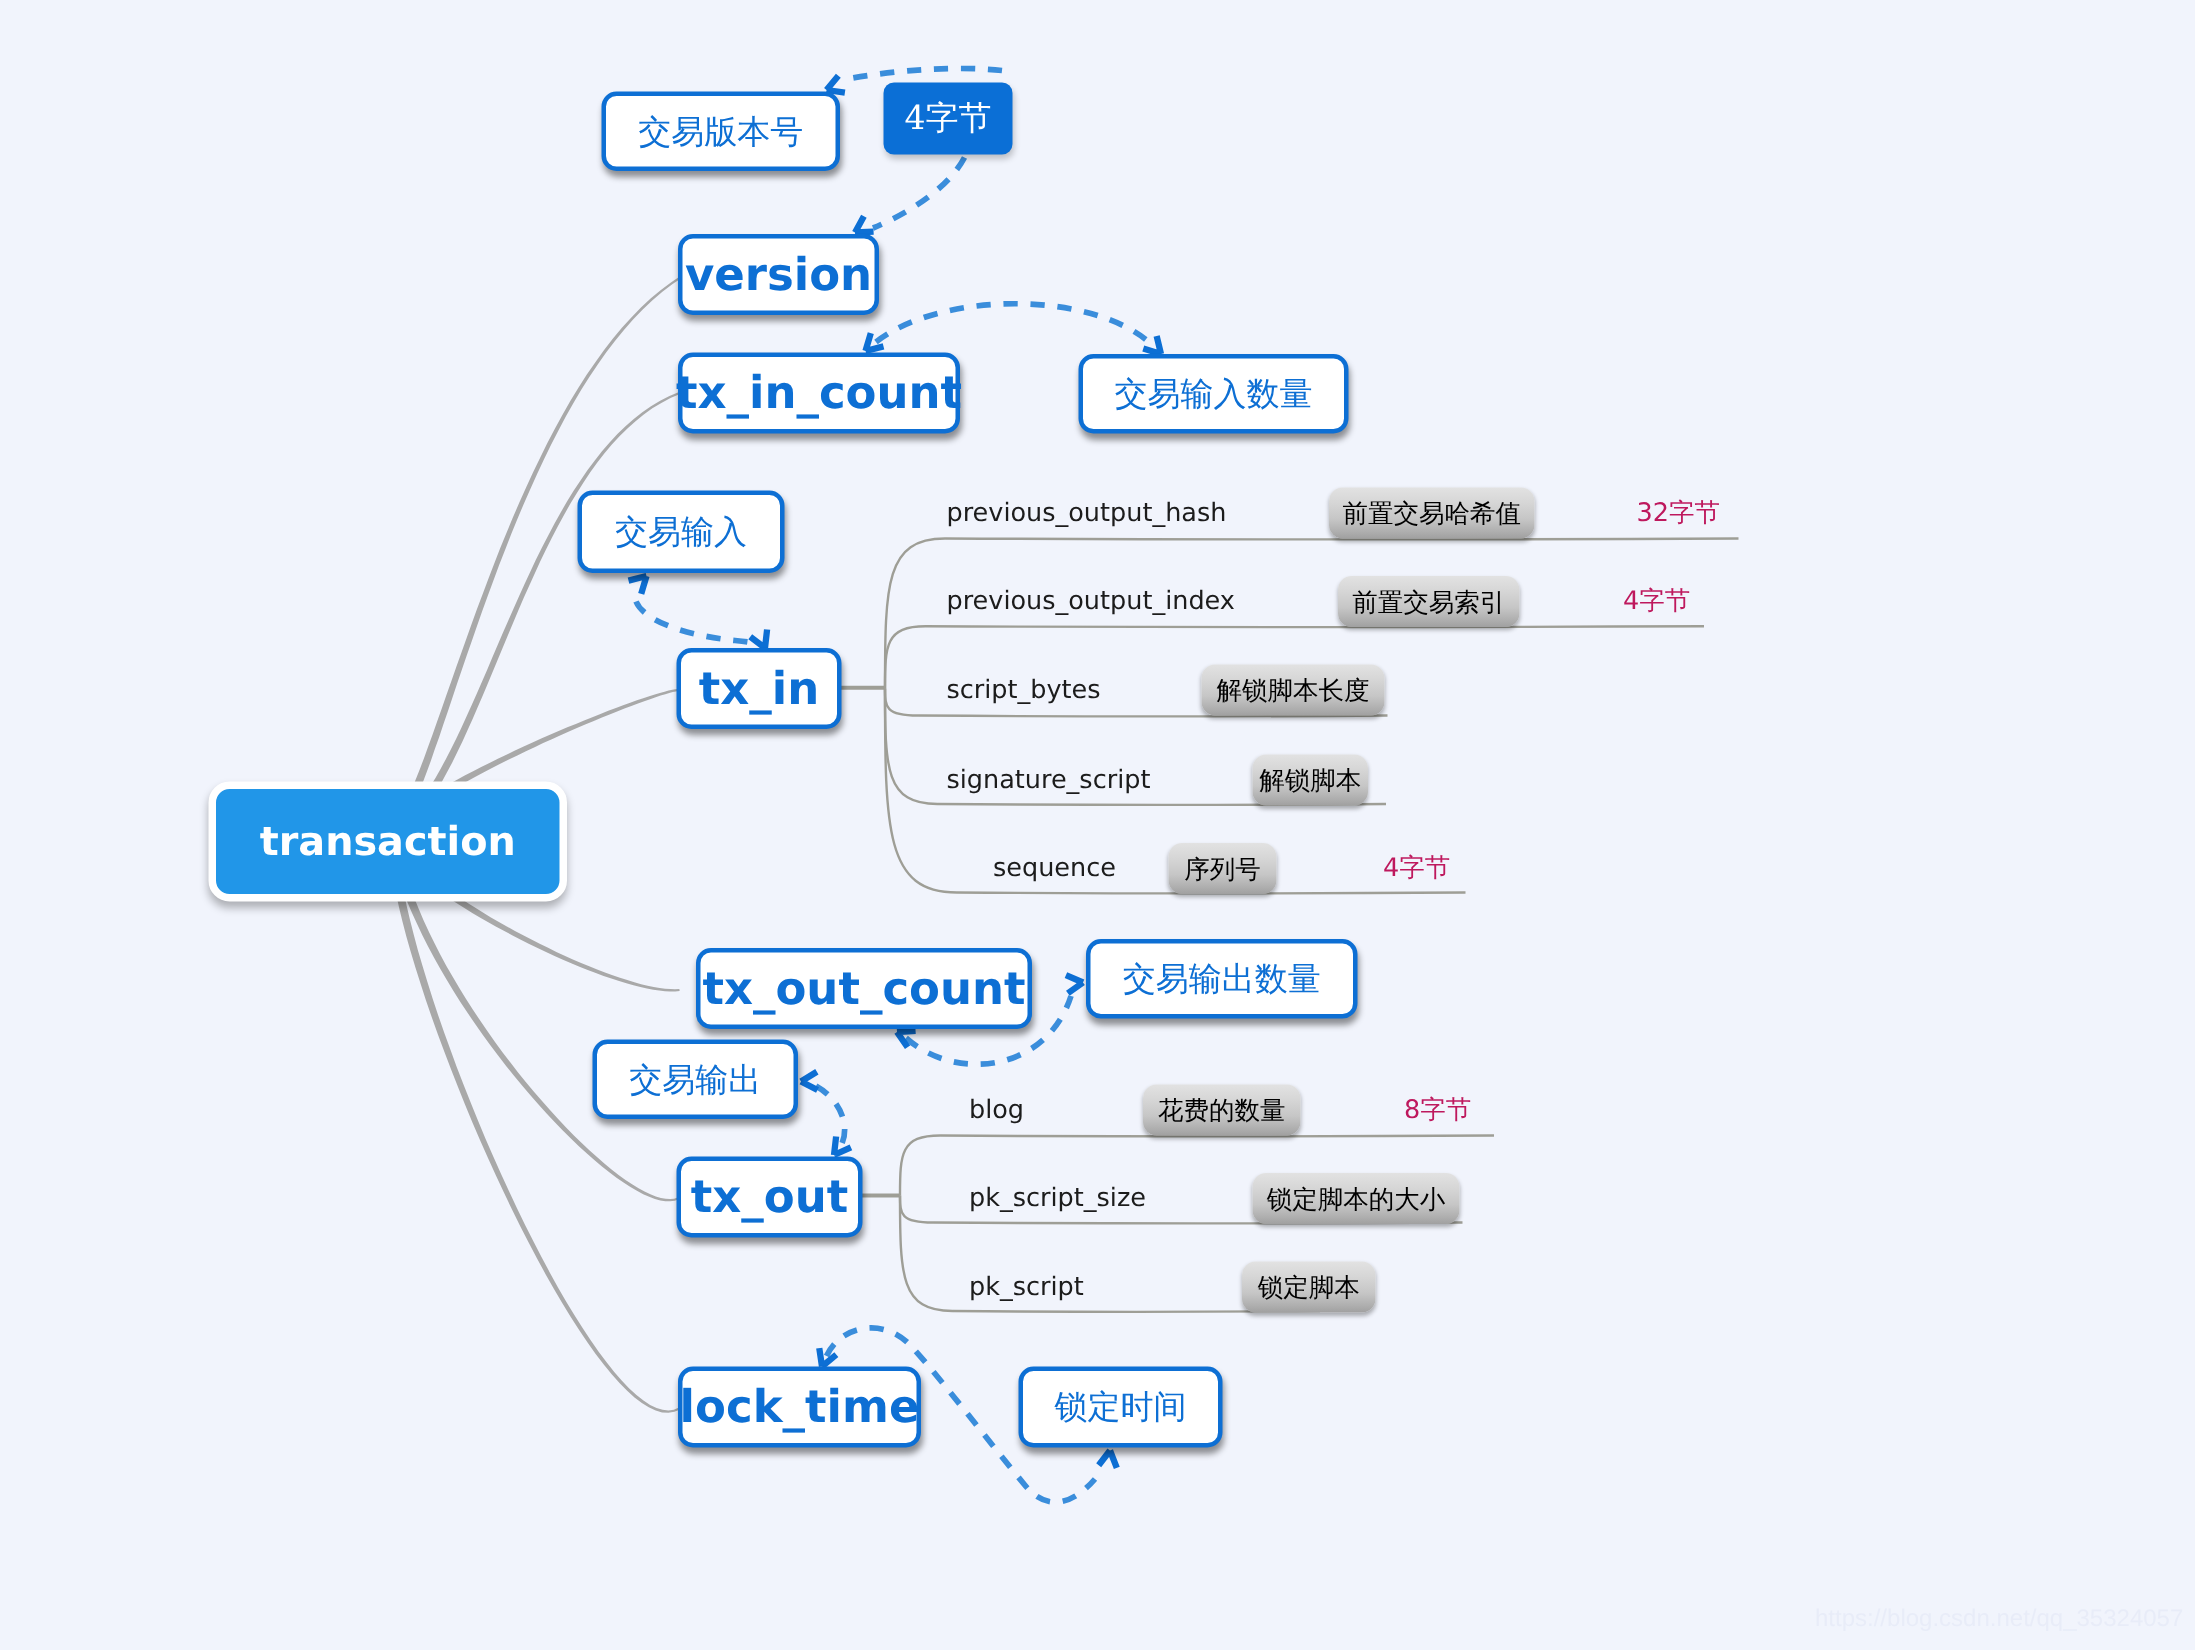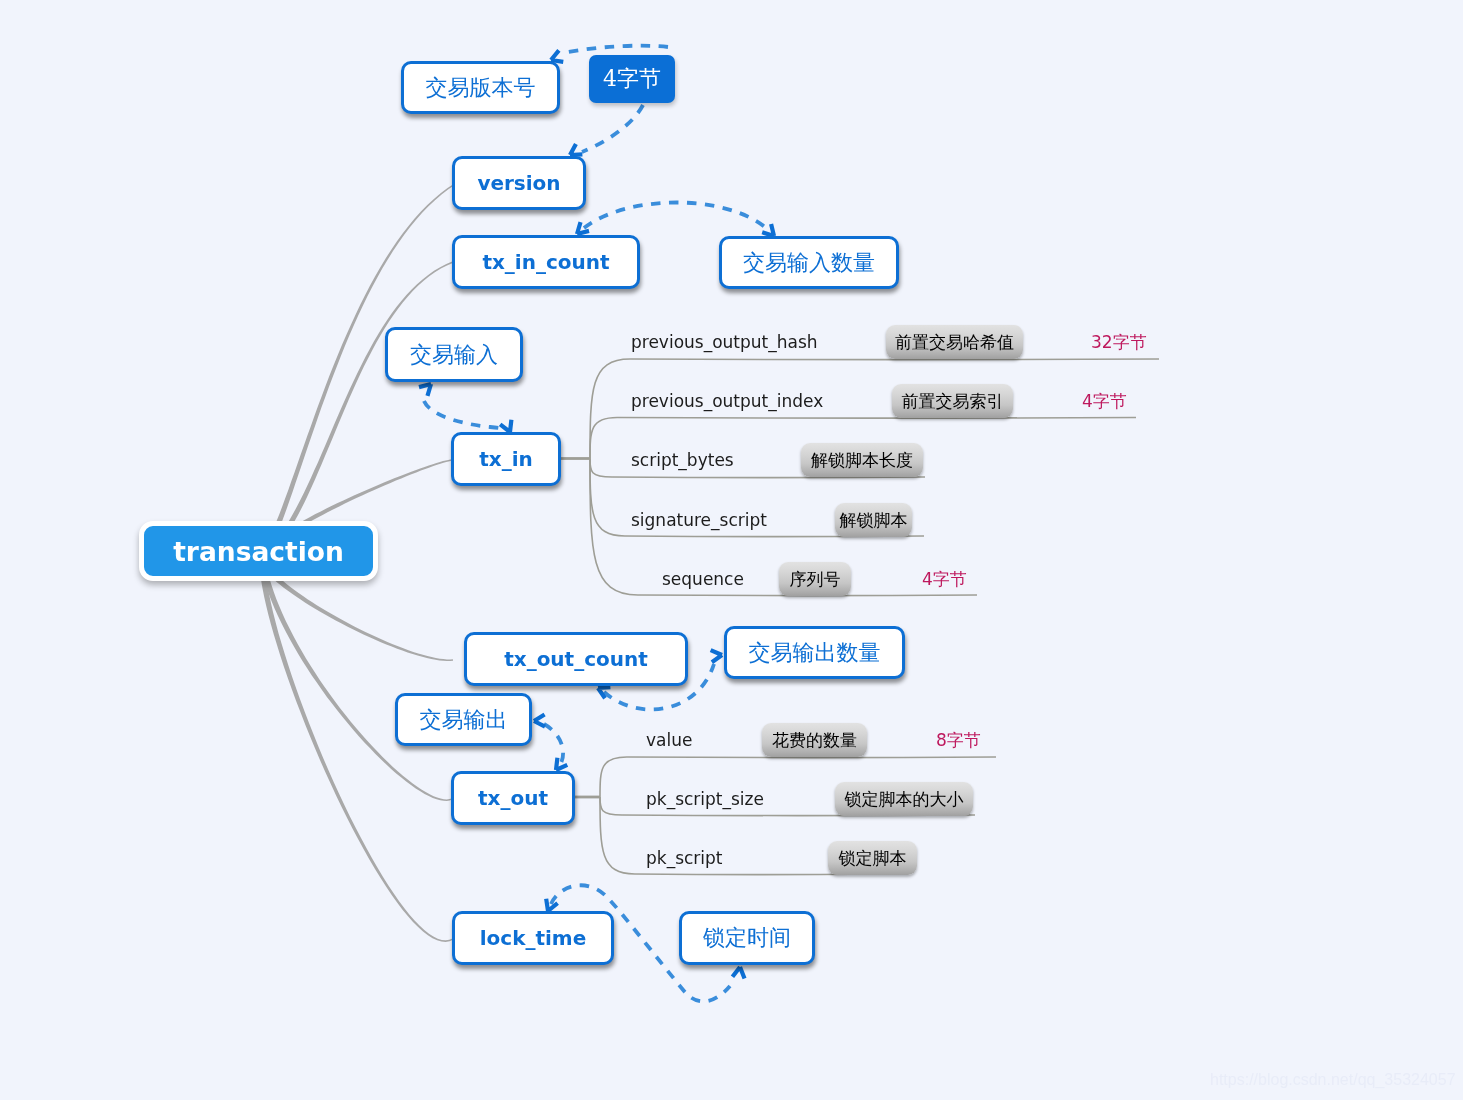--- a/index.html
+++ b/index.html
@@ -7,21 +7,21 @@
   body{width:1463px;height:1100px;background:#f1f4fc;overflow:hidden;
        font-family:"DejaVu Sans","Liberation Sans",sans-serif;}
   #canvas{position:relative;width:1463px;height:1100px;background:#f1f4fc;}
   svg.layer{position:absolute;left:0;top:0;width:1463px;height:1100px;pointer-events:none;}
   .node{position:absolute;box-sizing:border-box;display:flex;align-items:center;
         justify-content:center;white-space:nowrap;}
   .center-node{background:#2196e8;border:5px solid #fff;border-radius:14px;
      color:#fff;font-weight:bold;font-size:26.5px;
      box-shadow:0 4px 6px rgba(0,0,0,.28);}
   .en-node{background:#fff;border:3.3px solid #0d6fd4;border-radius:10px;
-     color:#0d6fd4;font-weight:bold;font-size:20px;
+     color:#0d6fd4;font-weight:bold;font-size:30px;
      box-shadow:1px 4px 4px rgba(0,0,0,.42);}
   .cn-node{background:#fff;border:3.3px solid #0d6fd4;border-radius:10px;
      color:#0d6fd4;font-size:22px;
      font-family:"DejaVu Serif","Liberation Serif",serif;
      box-shadow:1px 4px 4px rgba(0,0,0,.42);}
   .cn-node.filled{background:#0b6fd6;color:#fff;border:none;border-radius:7px;
      box-shadow:1px 3px 4px rgba(0,0,0,.22);font-size:22px;}
   .field-name{position:absolute;color:#1c1c1c;font-size:17px;white-space:nowrap;
      transform:translateY(-50%);line-height:20px;}
   .badge{position:absolute;display:flex;align-items:center;justify-content:center;
@@ -137,39 +137,39 @@
       </div>
       <div class="node cn-node" style="left: 724px; top: 626px; width: 181px; height: 53px;">
         <span>交易输出数量</span>
       </div>
       <div class="node cn-node" style="left: 395px; top: 693px; width: 137px; height: 53px;">
         <span>交易输出</span>
       </div>
       <div class="node cn-node" style="left: 679px; top: 911px; width: 136px; height: 54px;">
         <span>锁定时间</span>
       </div>
-      <div class="node center-node" style="left: 139px; top: 521px; width: 239px; height: 60px;">
+      <div class="node center-node" style="left: 139px; top: 521px; width: 239px; height: 80px;">
         <span>transaction</span>
       </div>
     </div>
   <div id="fields">
       <div class="field-name" style="left: 631px; top: 342px;">previous_output_hash</div>
       <div class="badge" style="left: 886px; top: 342px; width: 137px;">前置交易哈希值</div>
       <div class="size-label" style="left: 1091px; top: 342px;">32字节</div>
       <div class="field-name" style="left: 631px; top: 401px;">previous_output_index</div>
       <div class="badge" style="left: 892px; top: 401px; width: 121px;">前置交易索引</div>
       <div class="size-label" style="left: 1082px; top: 401px;">4字节</div>
       <div class="field-name" style="left: 631px; top: 460px;">script_bytes</div>
       <div class="badge" style="left: 801px; top: 460px; width: 122px;">解锁脚本长度</div>
       <div class="field-name" style="left: 631px; top: 520px;">signature_script</div>
       <div class="badge" style="left: 835px; top: 520px; width: 77px;">解锁脚本</div>
       <div class="field-name" style="left: 662px; top: 579px;">sequence</div>
       <div class="badge" style="left: 779px; top: 579px; width: 72px;">序列号</div>
       <div class="size-label" style="left: 922px; top: 579px;">4字节</div>
-      <div class="field-name" style="left: 646px; top: 740px;">value</div>
+      <div class="field-name" style="left: 646px; top: 740px;">blog</div>
       <div class="badge" style="left: 762px; top: 740px; width: 105px;">花费的数量</div>
       <div class="size-label" style="left: 936px; top: 740px;">8字节</div>
       <div class="field-name" style="left: 646px; top: 799px;">pk_script_size</div>
       <div class="badge" style="left: 835px; top: 799px; width: 138px;">锁定脚本的大小</div>
       <div class="field-name" style="left: 646px; top: 858px;">pk_script</div>
       <div class="badge" style="left: 793px; top: 858px; width: 89px; margin-left: 35px;">锁定脚本</div>
     </div>
   <div class="watermark" style="left: 1210px; top: 1071px;">https://blog.csdn.net/qq_35324057</div>
 </div>
 

